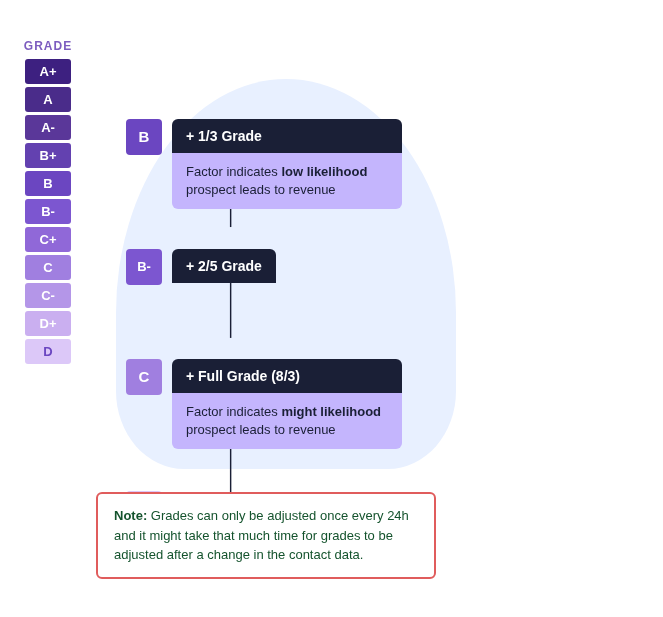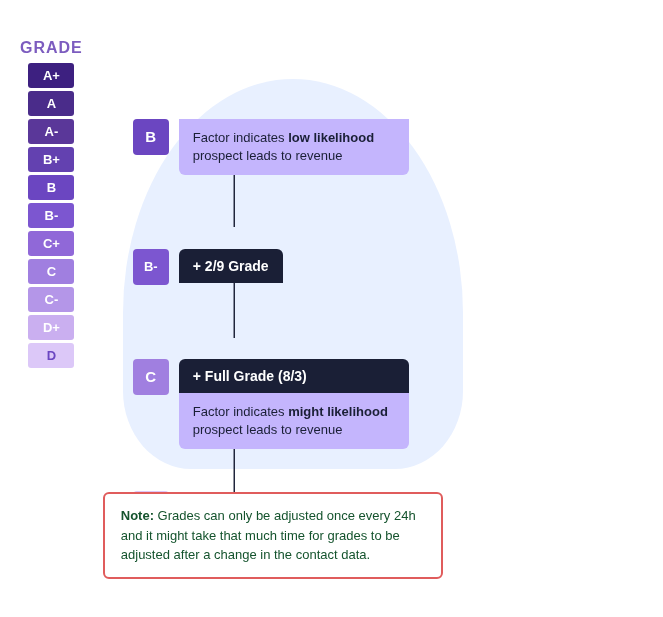--- a/index.html
+++ b/index.html
@@ -24,21 +24,21 @@
     .grade-column {
       display: flex;
       flex-direction: column;
       align-items: center;
       gap: 0;
       min-width: 56px;
     }
     .grade-title {
       color: #7c5cbf;
       font-weight: 700;
-      font-size: 16px;
+      font-size: 12px;
       letter-spacing: 1px;
       margin-bottom: 6px;
     }
     .grade-item {
       width: 46px;
       padding: 5px 0;
       text-align: center;
       color: #fff;
       font-weight: 600;
       font-size: 13px;
@@ -193,31 +193,34 @@
       <polygon points="50,242 62,242 56,232" fill="#1a1f36"></polygon>
 
       <line x1="56" y1="195" x2="56" y2="135" stroke="#1a1f36" stroke-width="1.5"></line>
 
       <polygon points="50,137 62,137 56,127" fill="#1a1f36"></polygon>
     </svg>
 
     <div class="step" style="top: 80px; left: 30px;">
       <div class="grade-badge" style="background:#6b46c1;">B</div>
       <div class="card-with-desc">
+        <div class="card-header">
+          <span class="card-title">+ 1/3 Grade</span>
+        </div>
         <div class="card-desc">
           <span>Factor indicates </span><strong>low likelihood</strong><span> prospect leads to revenue</span>
         </div>
       </div>
     </div>
 
     <div class="step" style="top: 210px; left: 30px;">
       <div class="grade-badge" style="background:#7c56d0; font-size:13px;">B-</div>
       <div class="card-with-desc">
         <div class="card-header">
-          <span class="card-title">+ 2/9 Grade</span>
+          <span class="card-title">+ 2/5 Grade</span>
         </div>
       </div>
     </div>
 
     <div class="step" style="top: 320px; left: 30px;">
       <div class="grade-badge" style="background:#a07fe0;">C</div>
       <div class="card-with-desc">
         <div class="card-header">
           <span class="card-title">+ Full Grade (8/3)</span>
         </div>

